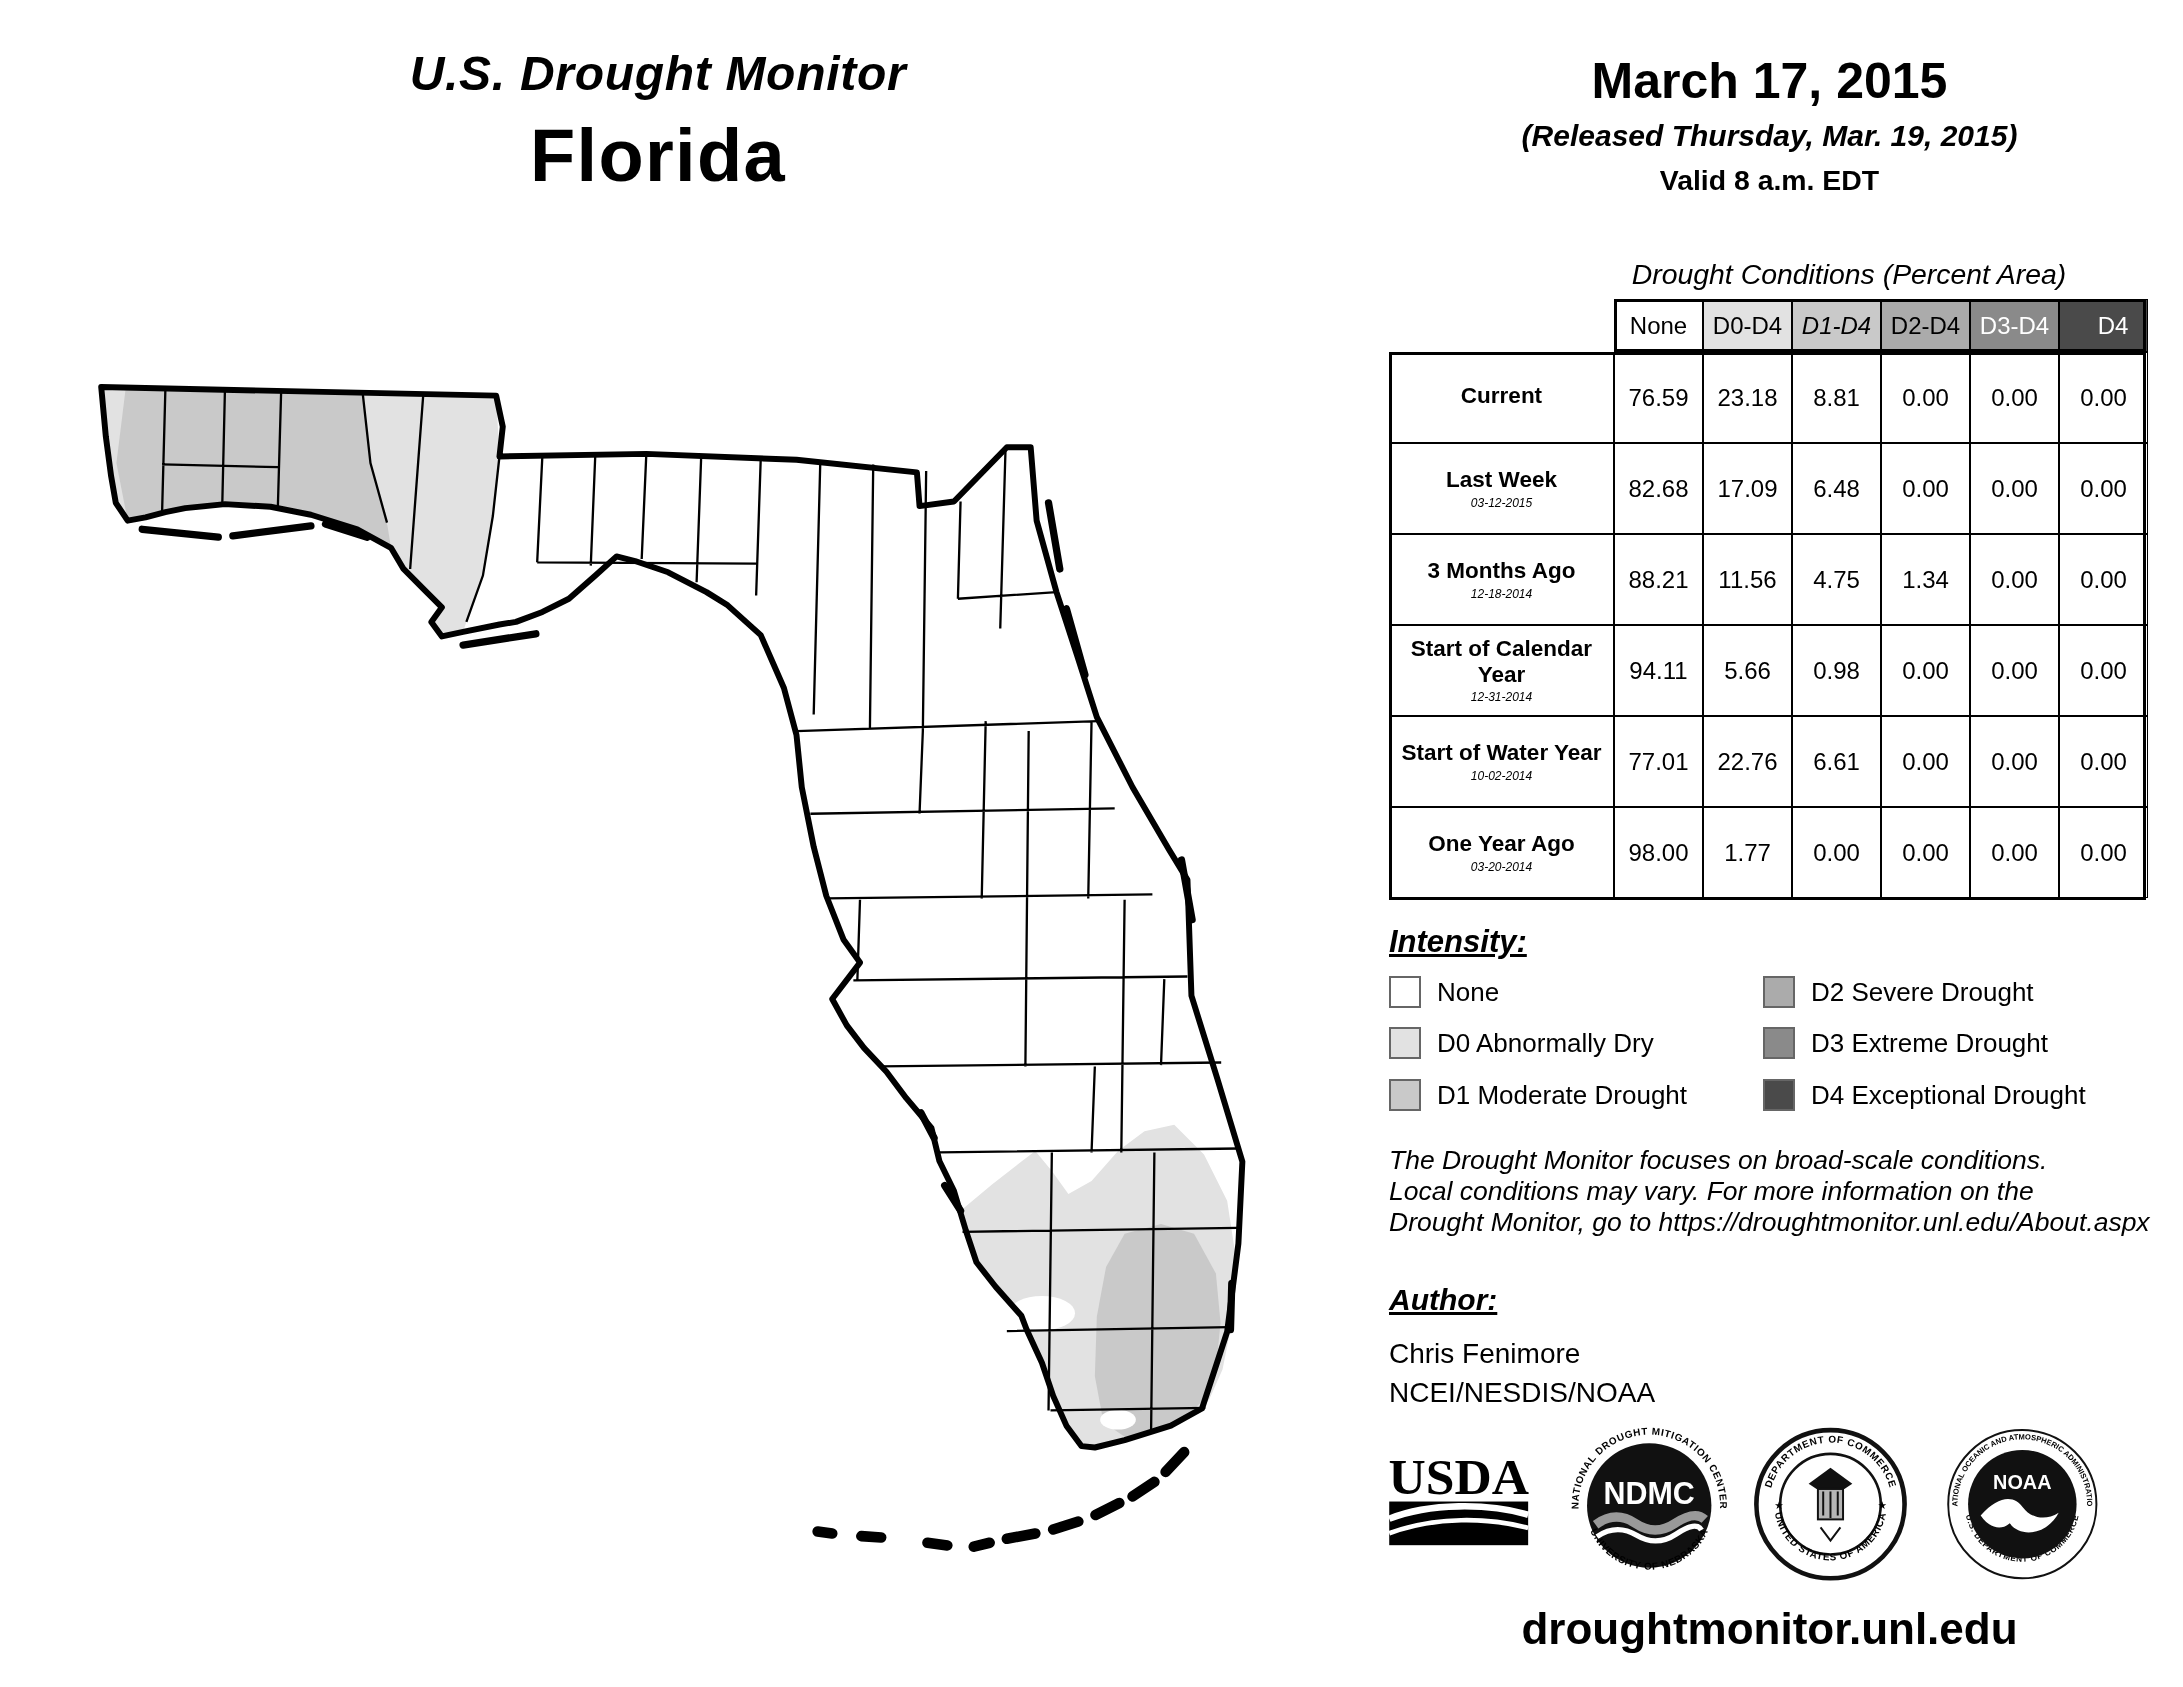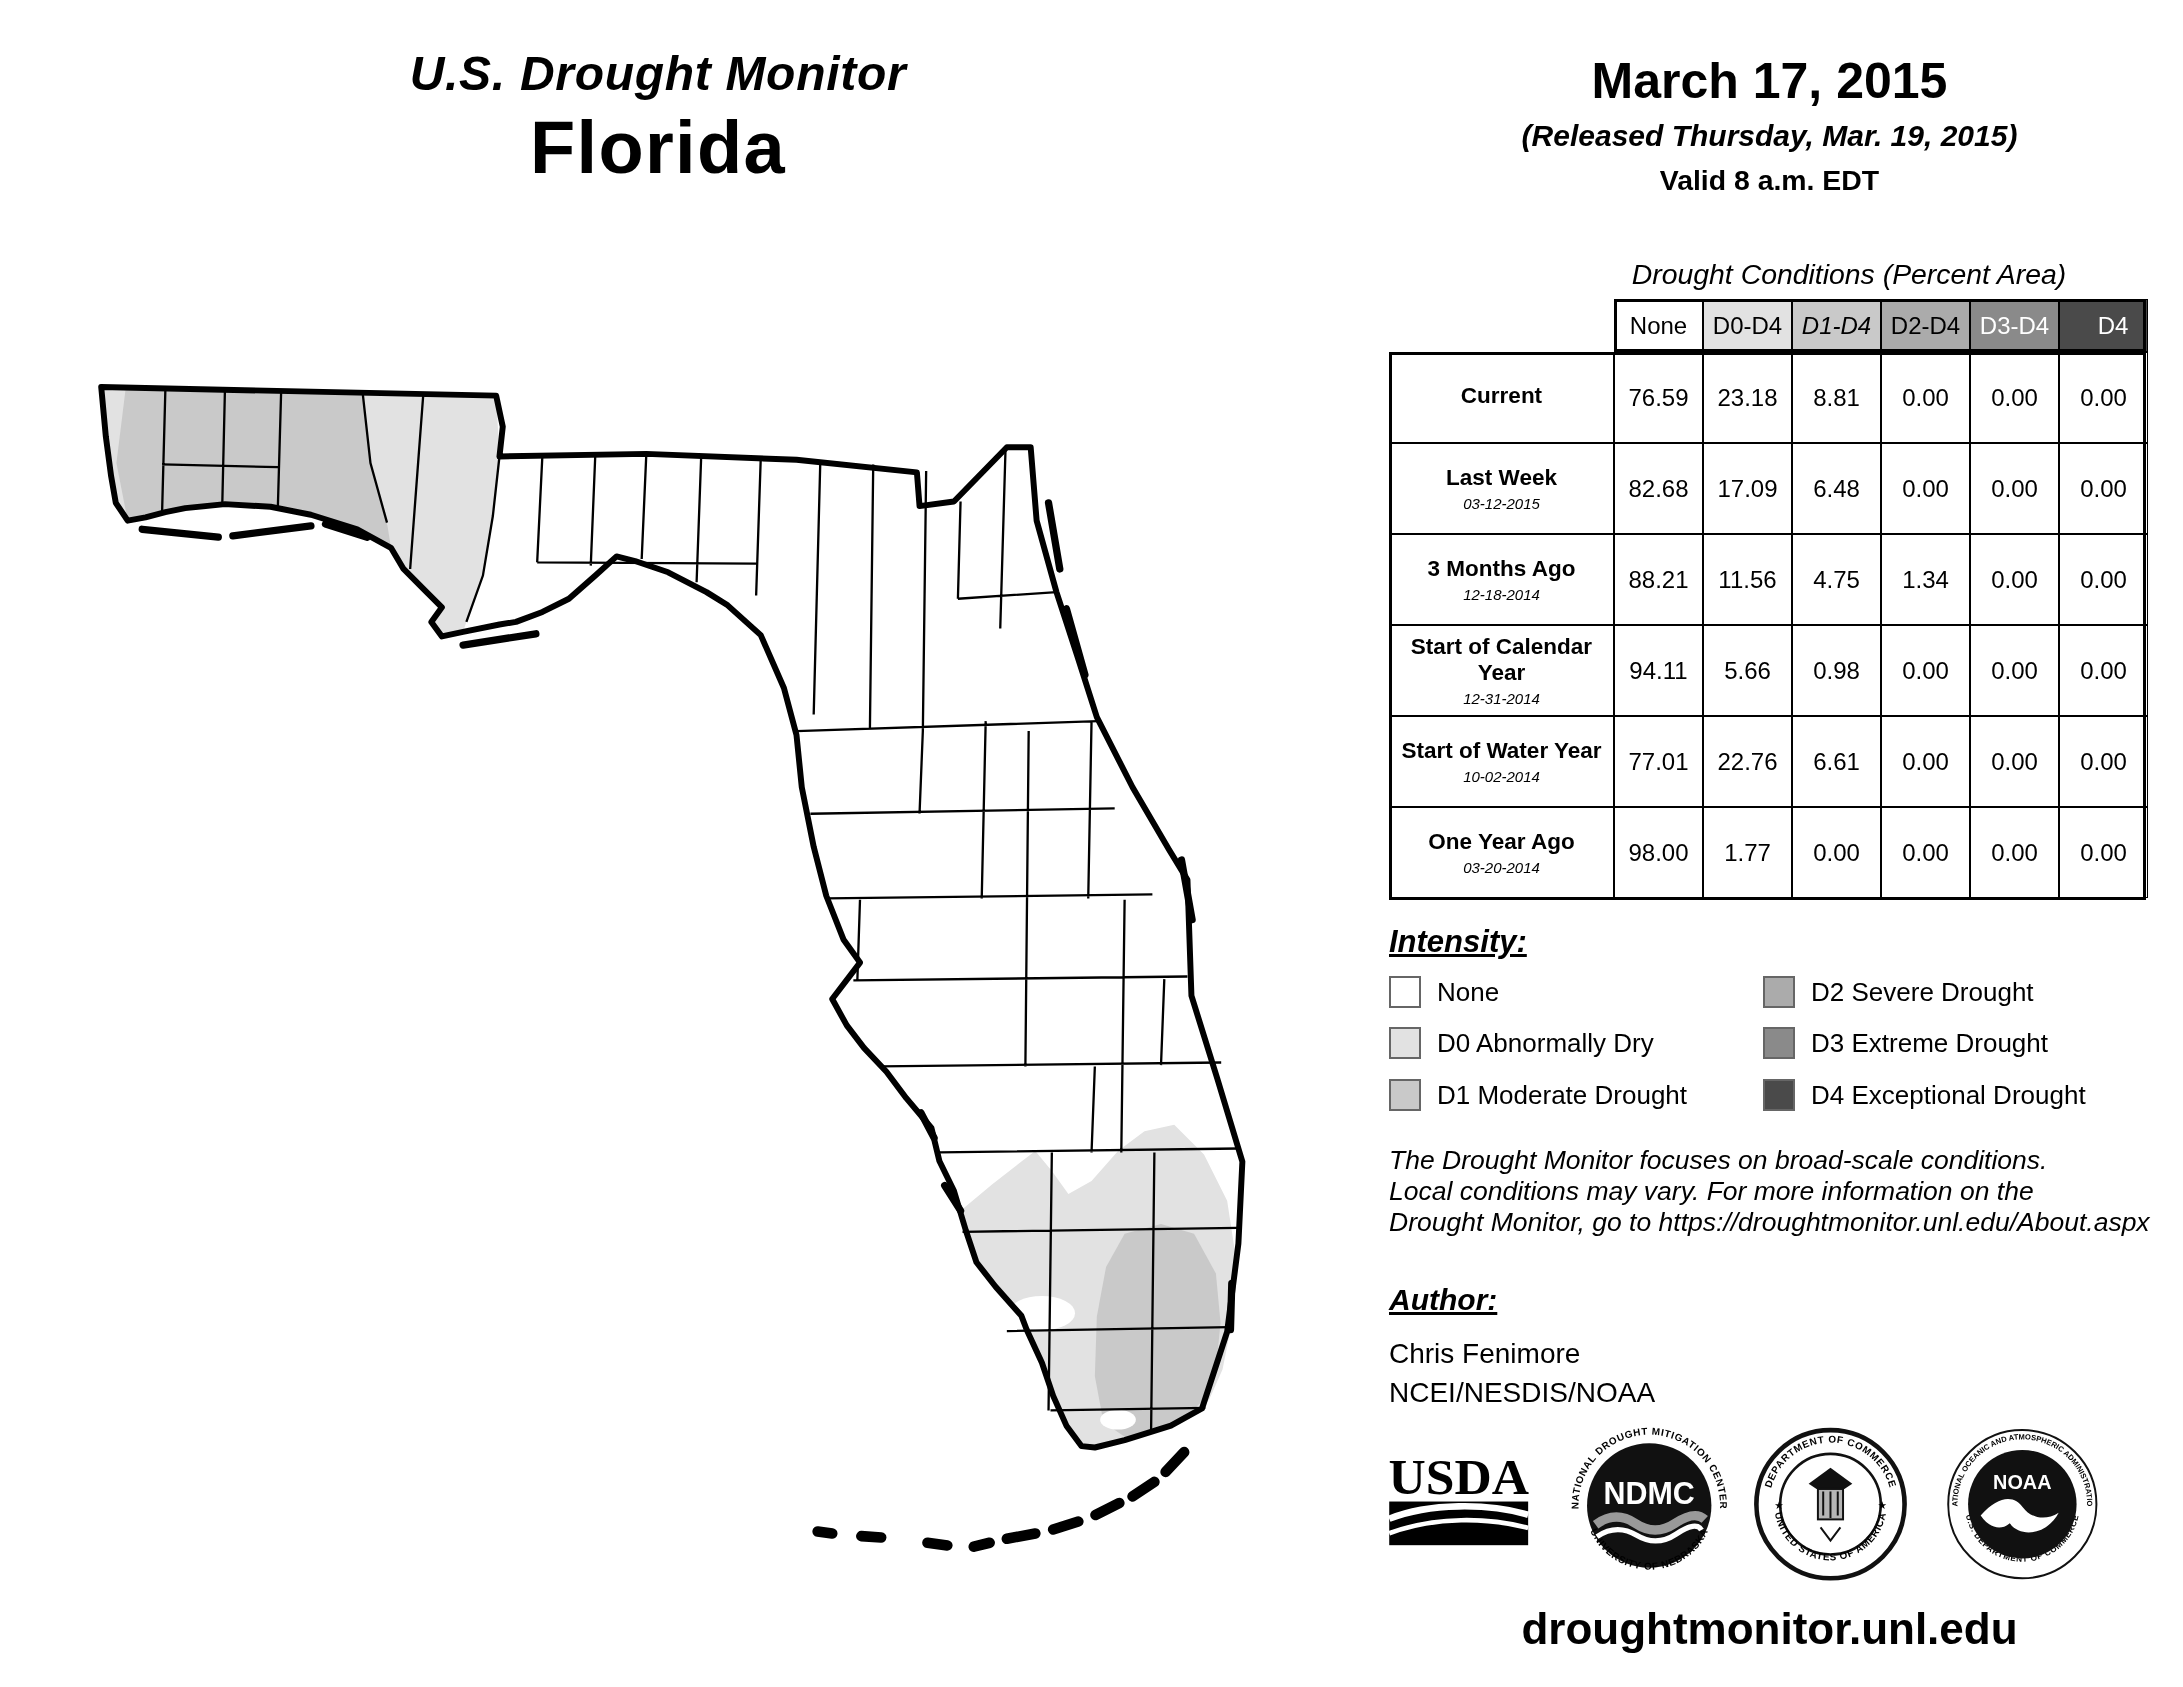--- a/index.html
+++ b/index.html
@@ -3,38 +3,38 @@
 <meta charset="utf-8">
 <style>
   html,body{margin:0;padding:0;background:#fff;}
   .page{position:relative;width:2183px;height:1687px;background:#fff;overflow:hidden;
         font-family:"Liberation Sans", sans-serif;color:#000;}
   .abs{position:absolute;}
 
   
   .title-block{left:218px;top:46px;width:880px;text-align:center;}
   .title-line1{font-size:48px;font-weight:bold;font-style:italic;letter-spacing:0.7px;}
-  .title-line2{font-size:74px;font-weight:bold;margin-top:4px;letter-spacing:1.3px;}
+  .title-line2{font-size:74px;font-weight:bold;margin-top:12px;letter-spacing:1.3px;}
 
   .date-block{left:1389px;top:52px;width:761px;text-align:center;}
   .date-main{font-size:50px;font-weight:bold;}
   .date-released{font-size:30px;font-weight:bold;font-style:italic;margin-top:9.3px;}
   .date-valid{font-size:28.4px;font-weight:bold;margin-top:10.6px;}
 
   
   .tbl-title{left:1548px;top:258px;width:602px;text-align:center;
              font-size:28.4px;font-style:italic;}
   .dm-table{left:1389px;top:299px;width:757px;height:601px;}
   .dm-grid{display:grid;grid-template-columns:225px repeat(6,89px);
            grid-template-rows:53px repeat(6,91px);}
   .cell{border:1.3px solid #000;display:flex;align-items:center;justify-content:center;
         flex-direction:column;font-size:24px;background:#fff;box-sizing:border-box;}
   .cell.hdr-empty{border:none;background:#fff;}
   .cell.rowlabel{font-weight:bold;font-size:22.5px;line-height:1.15;text-align:center;padding:0 4px;}
-  .rowdate{font-weight:normal;font-style:italic;font-size:15px;margin-top:4px;}
+  .rowdate{font-weight:normal;font-style:italic;font-size:12px;margin-top:4px;}
   .hdr-none{background:#ffffff;color:#000;}
   .hdr-d0{background:#e2e2e2;color:#000;}
   .hdr-d1{background:#c9c9c9;color:#000;font-style:italic;}
   .hdr-d2{background:#ababab;color:#000;}
   .hdr-d3{background:#8a8a8a;color:#fff;}
   .hdr-d4{background:#4a4a4a;color:#fff;padding-left:19px;}
   .tbl-frame{position:absolute;border:3.3px solid #000;pointer-events:none;box-sizing:border-box;}
 
   
   .intensity-head{left:1389px;top:924px;font-size:31px;font-weight:bold;font-style:italic;

